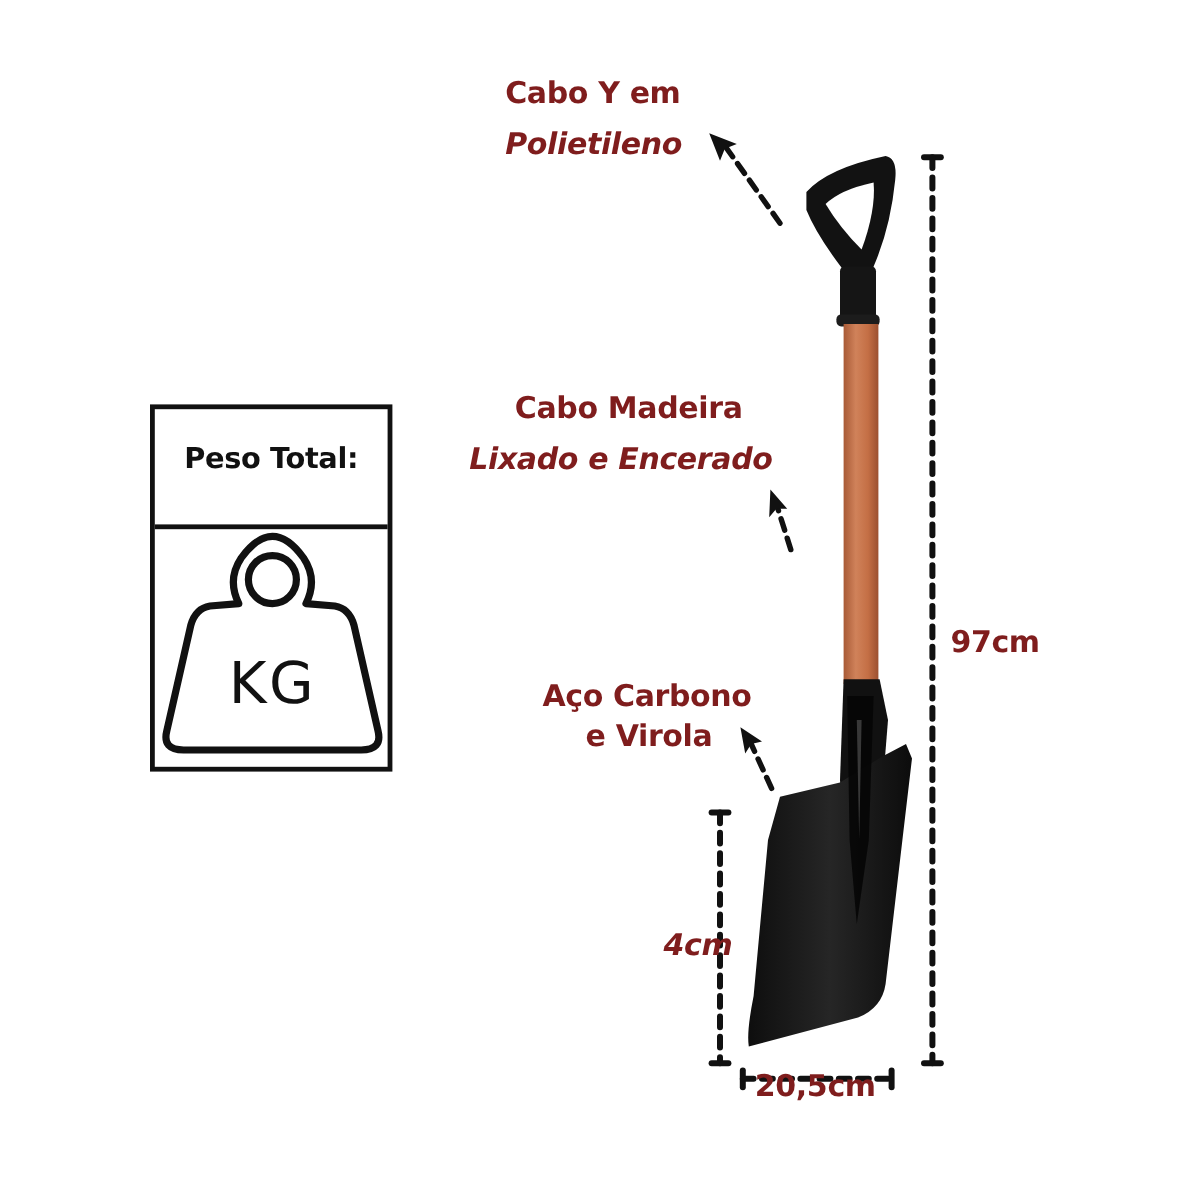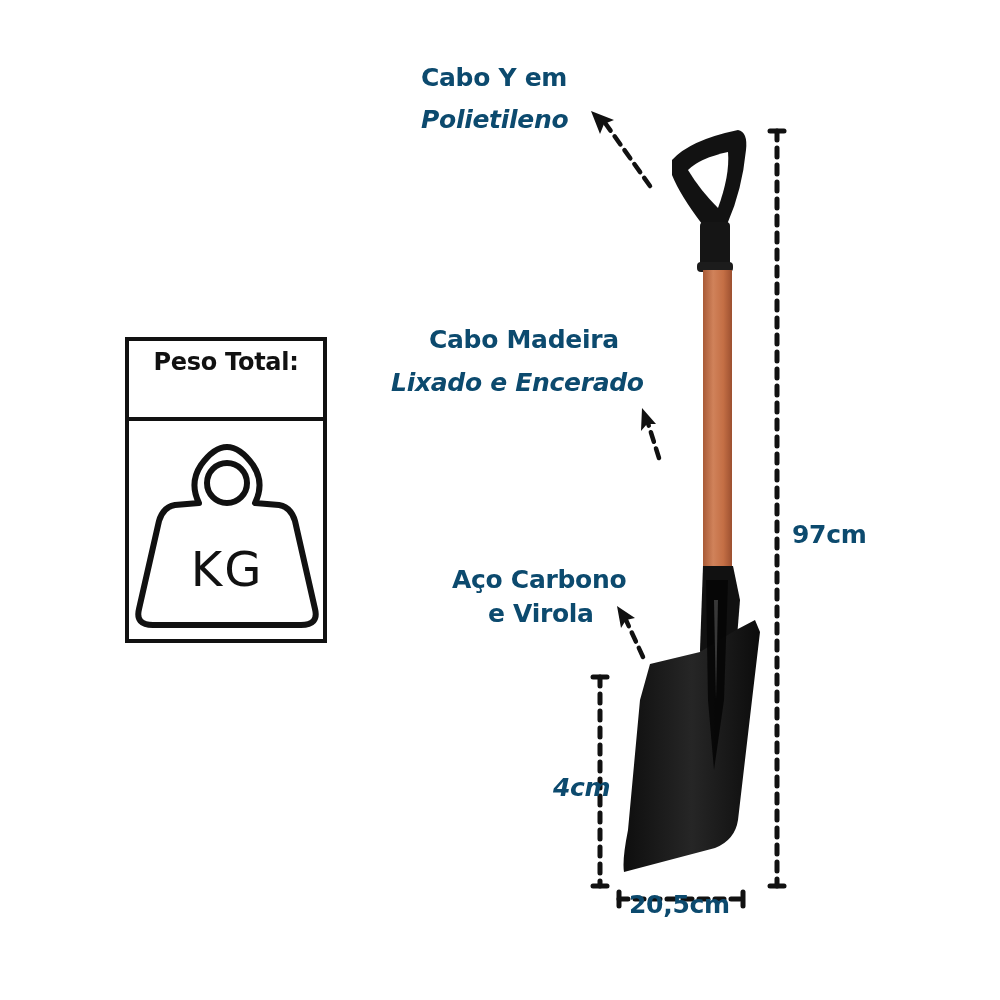--- a/index.html
+++ b/index.html
@@ -1,27 +1,27 @@
 <!DOCTYPE html>
 <html><head>
   <meta charset="utf-8">
   <style>
     html, body { margin: 0; padding: 0; background: #ffffff; }
     body { width: 1000px; height: 1000px; position: relative; overflow: hidden;
            font-family: "DejaVu Sans", "Liberation Sans", sans-serif; color: #111; }
     .label { position: absolute; font-weight: bold; font-size: 25px; line-height: 36px;
-             color: #0c4a6e; white-space: nowrap; letter-spacing: -0.3px; }
+             color: #7f1d1d; white-space: nowrap; letter-spacing: -0.3px; }
     svg.art { position: absolute; left: 0; top: 0; }
 
     
     .weight-box { position: absolute; left: 125px; top: 337px; width: 202px; height: 306px;
                   border: 4px solid #111; box-sizing: border-box; }
     .weight-header { height: 80px; border-bottom: 4px solid #111; box-sizing: border-box;
                      text-align: center; font-weight: bold; font-size: 24px; line-height: 34px;
-                     padding-top: 4px; }
+                     padding-top: 4px; margin-top: 20px; }
     .weight-header div { letter-spacing: -0.3px; }
     .weight-icon { position: absolute; left: 0; top: 80px; width: 194px; height: 218px; }
   </style>
 </head>
 <body>
 
 <svg class="art" width="1000" height="1000" viewBox="0 0 1000 1000">
   <defs>
     <linearGradient id="woodGrad" x1="0" x2="1" y1="0" y2="0">
       <stop offset="0" stop-color="#a85a36"></stop>

